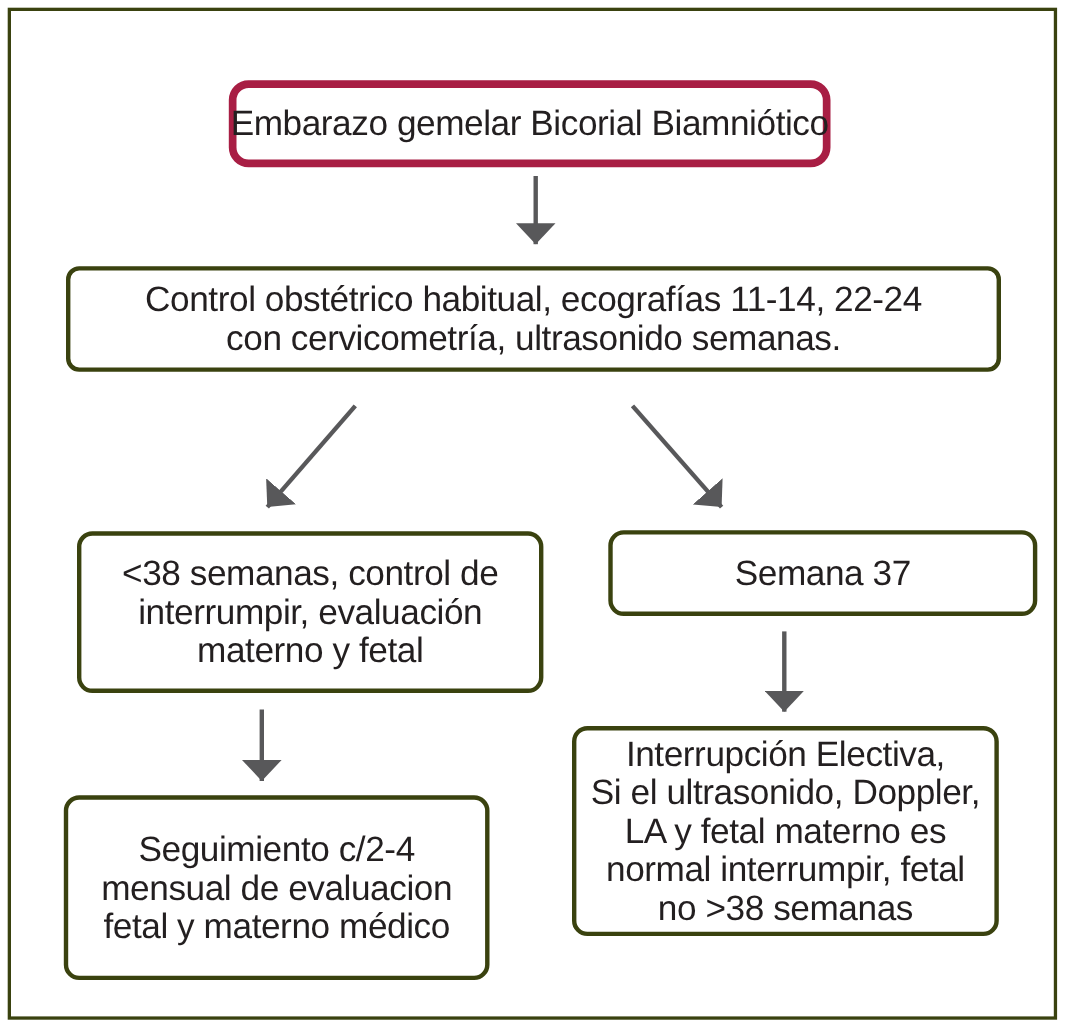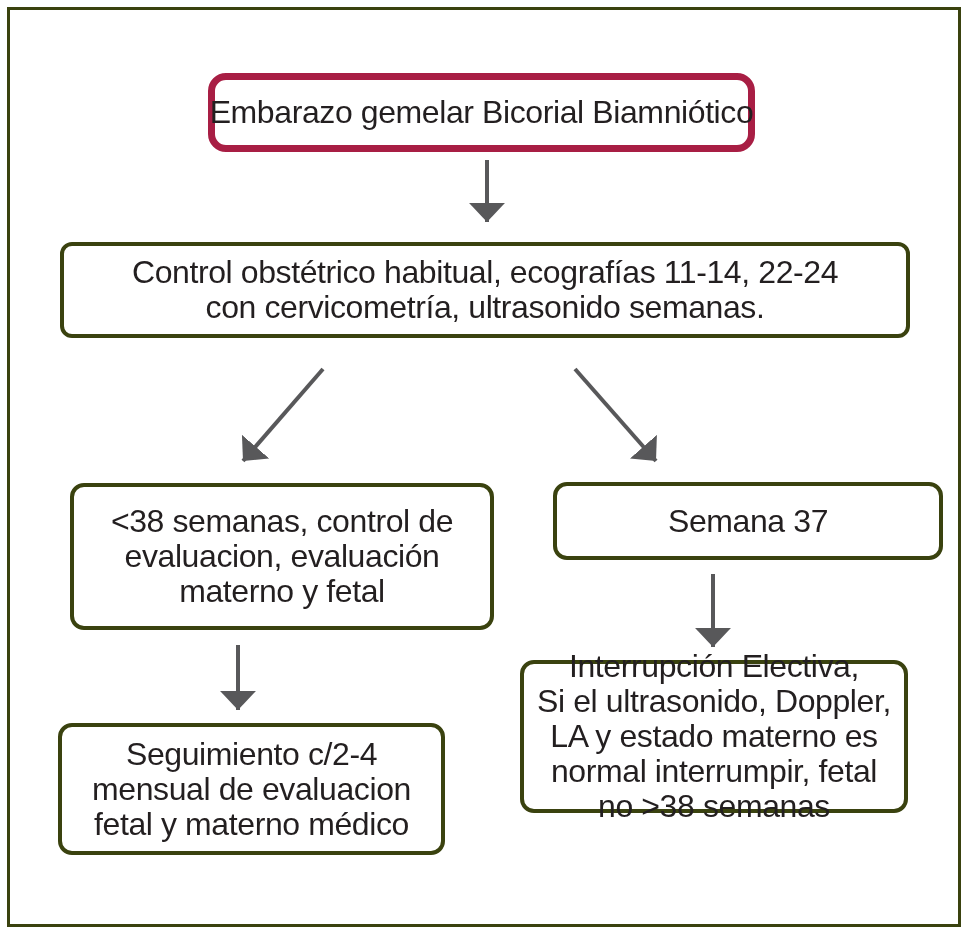--- a/index.html
+++ b/index.html
@@ -46,26 +46,26 @@
     border: 4px solid var(--node-border, #3a420f);
     border-radius: 14px;
   }
   .node-week37 {
     left: 520px; top: 482px; width: 390px; height: 78px;
     border: 4px solid var(--node-border, #3a420f);
     border-radius: 14px;
     margin-left: 33px;
   }
   .node-seguimiento {
-    left: 58px; top: 723px; width: 387px; height: 132px;
+    left: 58px; top: 723px; width: 387px; height: 168px;
     border: 4px solid var(--node-border, #3a420f);
     border-radius: 14px;
   }
   .node-interrupcion {
-    left: 520px; top: 660px; width: 388px; height: 153px;
+    left: 520px; top: 660px; width: 388px; height: 191px;
     border: 4px solid var(--node-border, #3a420f);
     border-radius: 14px;
   }
   svg.arrows {
     position: absolute; left: 0; top: 0;
     width: 969px; height: 934px;
     pointer-events: none;
   }
   .arrow-line { stroke: var(--arrow, #58585a); stroke-width: 4; fill: none; }
   .arrow-head { fill: var(--arrow, #58585a); }
@@ -94,35 +94,35 @@
     <span class="line">Embarazo gemelar Bicorial Biamniótico</span>
   </div>
 
   <div class="node node-control">
     <span class="line">Control obstétrico habitual, ecografías 11-14, 22-24</span>
     <span class="line">con cervicometría, ultrasonido semanas.</span>
   </div>
 
   <div class="node node-lt38">
     <span class="line">&lt;38 semanas, control de</span>
-    <span class="line">evaluacion, evaluación</span>
+    <span class="line">interrumpir, evaluación</span>
     <span class="line">materno y fetal</span>
   </div>
 
   <div class="node node-week37">
     <span class="line">Semana 37</span>
   </div>
 
   <div class="node node-seguimiento">
     <span class="line">Seguimiento c/2-4</span>
     <span class="line">mensual de evaluacion</span>
     <span class="line">fetal y materno médico</span>
   </div>
 
   <div class="node node-interrupcion">
     <span class="line">Interrupción Electiva,</span>
     <span class="line">Si el ultrasonido, Doppler,</span>
-    <span class="line">LA y estado materno es</span>
+    <span class="line">LA y fetal materno es</span>
     <span class="line">normal interrumpir, fetal</span>
     <span class="line">no &gt;38 semanas</span>
   </div>
 
 </div>
 
 </body></html>

